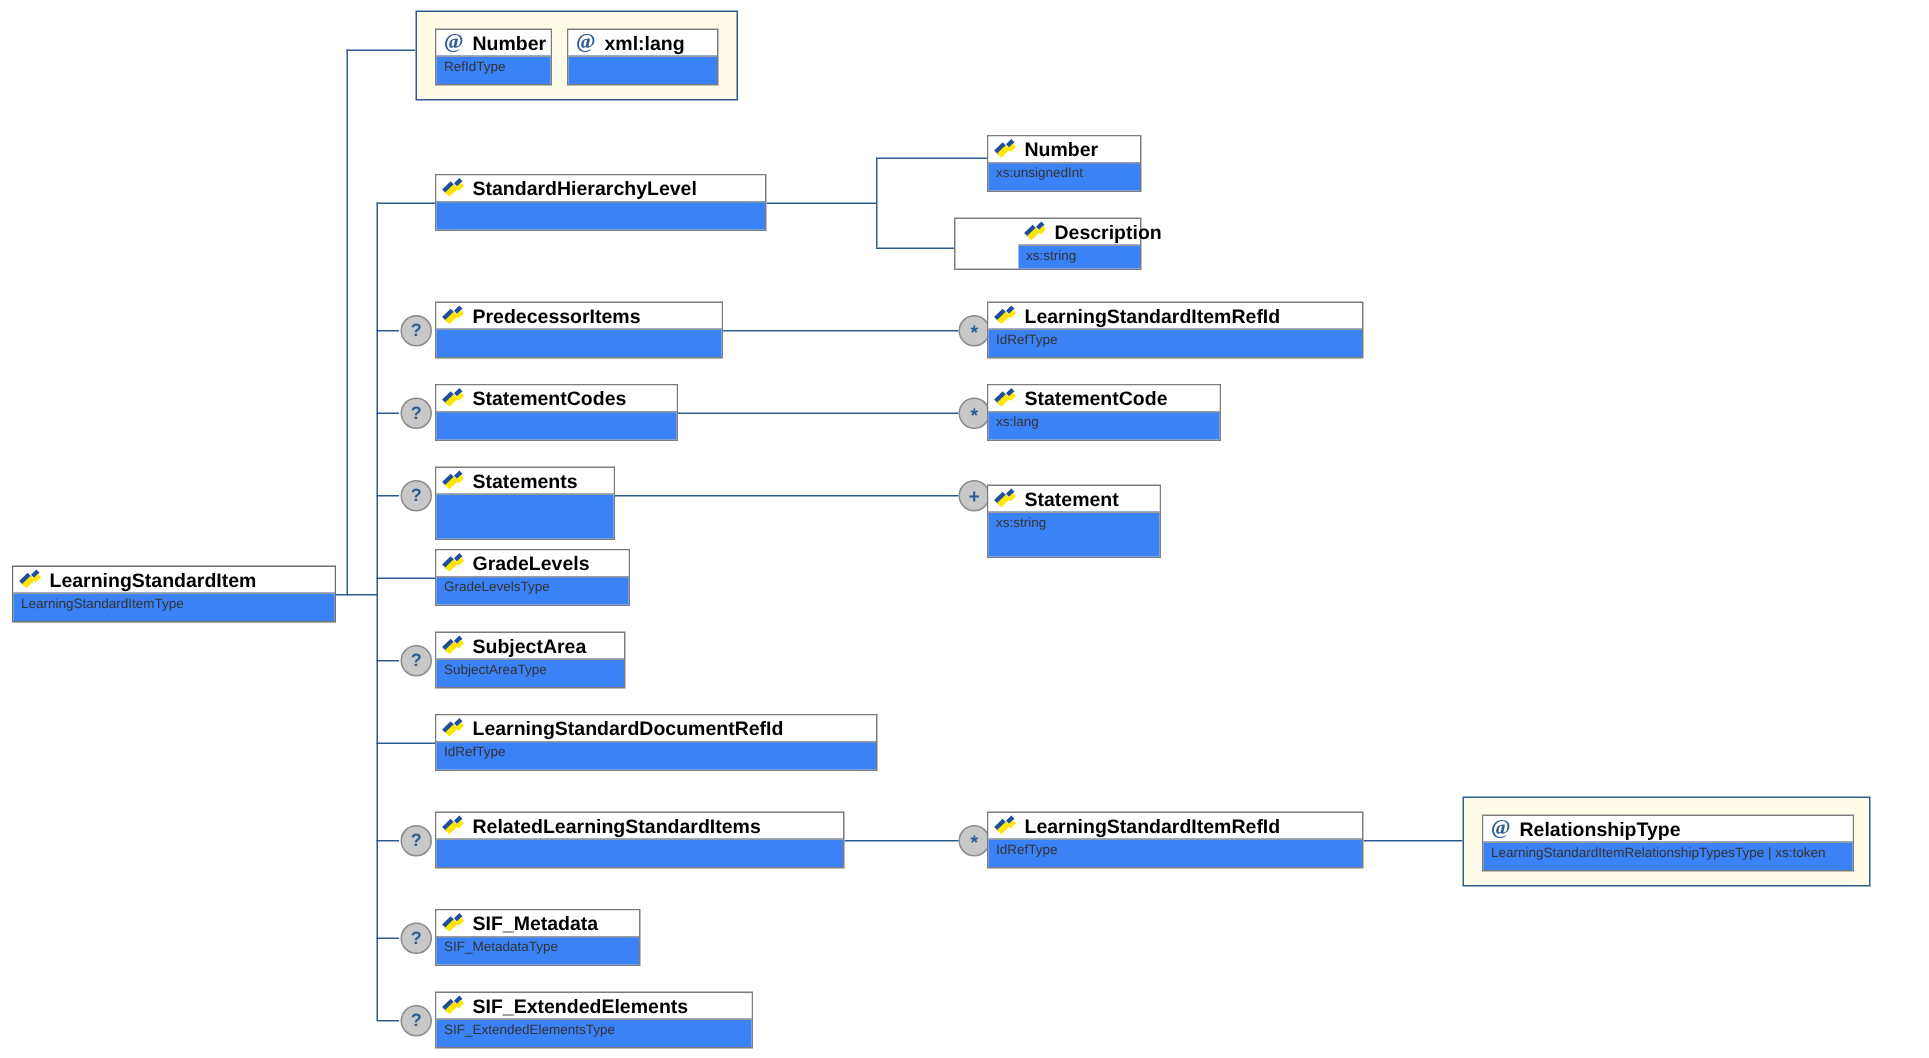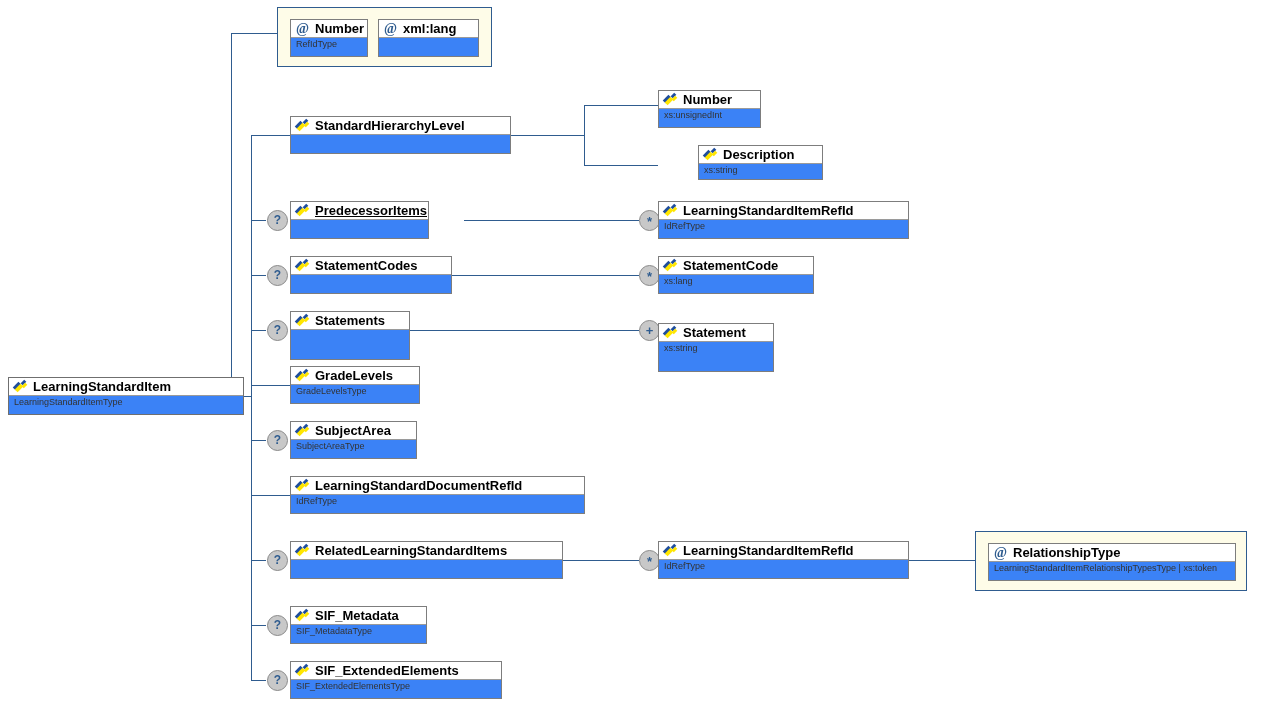--- a/index.html
+++ b/index.html
@@ -136,21 +136,21 @@
   <div class="line h" style="left:464px; top:220px; width:175px;"></div>
 
   <div class="line h" style="left:452px; top:275px; width:187px;"></div>
 
   <div class="line h" style="left:410px; top:330px; width:229px;"></div>
 
   <div class="line h" style="left:563px; top:560px; width:76px;"></div>
 
   <div class="line h" style="left:909px; top:560px; width:66px;"></div>
 
-  <div class="node root" style="left:8px; top:377px; width:236px; height:38px;">
+  <div class="node root" style="left:8px; top:377px; width:216px; height:38px;">
     <div class="namerow">
       <span class="el-icon">
           <i class="b1"></i>
           <i class="y1"></i>
           <i class="b2"></i>
           <i class="y2"></i>
         </span>
       <span class="nm">LearningStandardItem</span>
     </div>
     <div class="typerow">LearningStandardItemType</div>
@@ -180,21 +180,21 @@
           <i class="y1"></i>
           <i class="b2"></i>
           <i class="y2"></i>
         </span>
       <span class="nm">StandardHierarchyLevel</span>
     </div>
     <div class="typerow"></div>
   </div>
 
   <div class="occ" style="left:267px; top:210px;">?</div>
-  <div class="node" style="left:290px; top:201px; width:139px; height:38px;text-decoration:underline;">
+  <div class="node" style="left:290px; top:201px; width:192px; height:38px;">
     <div class="namerow">
       <span class="el-icon">
           <i class="b1"></i>
           <i class="y1"></i>
           <i class="b2"></i>
           <i class="y2"></i>
         </span>
       <span class="nm">PredecessorItems</span>
     </div>
     <div class="typerow"></div>
@@ -316,21 +316,21 @@
           <i class="b1"></i>
           <i class="y1"></i>
           <i class="b2"></i>
           <i class="y2"></i>
         </span>
       <span class="nm">Number</span>
     </div>
     <div class="typerow">xs:unsignedInt</div>
   </div>
 
-  <div class="node" style="left:698px; top:145px; width:125px; height:35px;">
+  <div class="node" style="left:636px; top:145px; width:125px; height:35px;padding-left:42px;">
     <div class="namerow">
       <span class="el-icon">
           <i class="b1"></i>
           <i class="y1"></i>
           <i class="b2"></i>
           <i class="y2"></i>
         </span>
       <span class="nm">Description</span>
     </div>
     <div class="typerow">xs:string</div>

